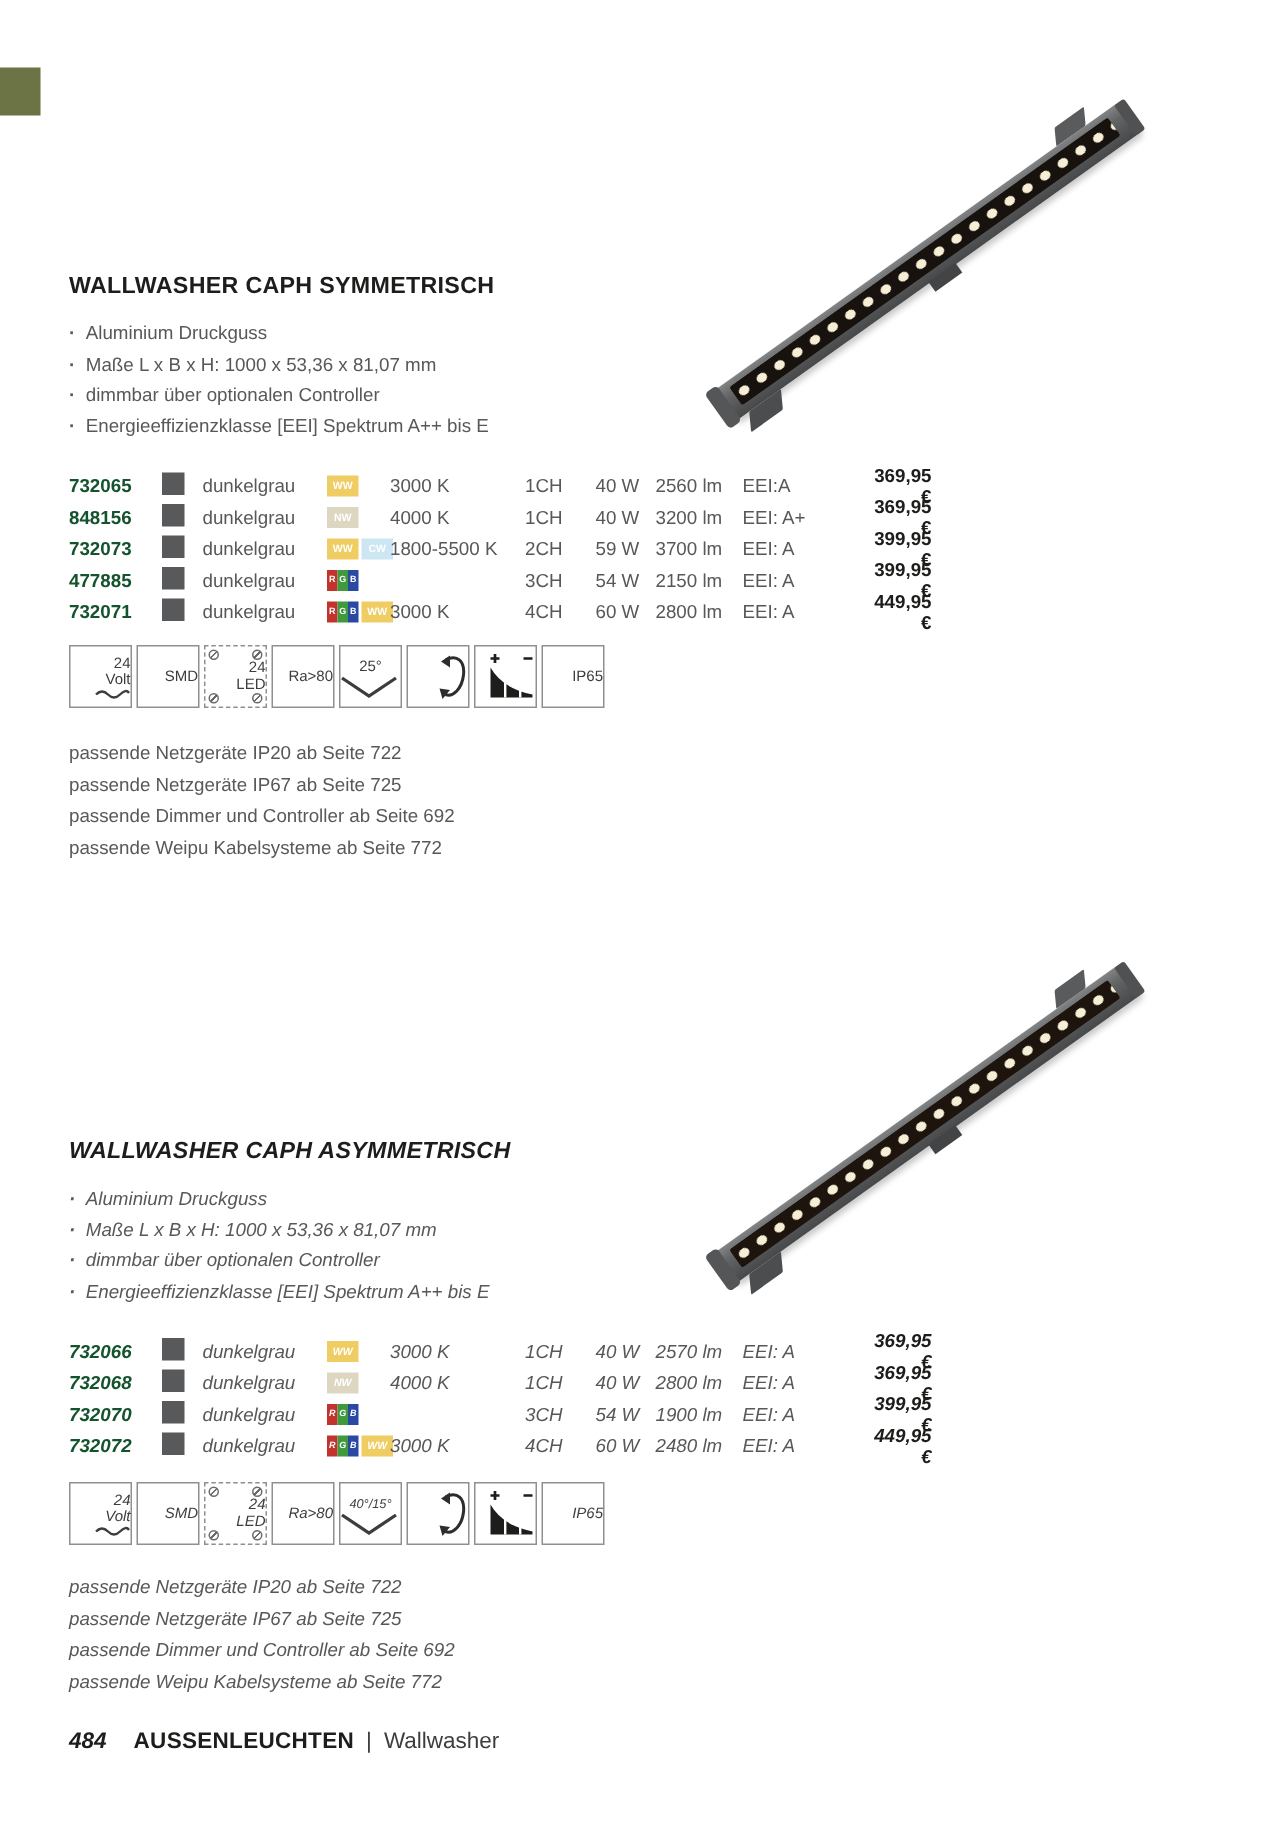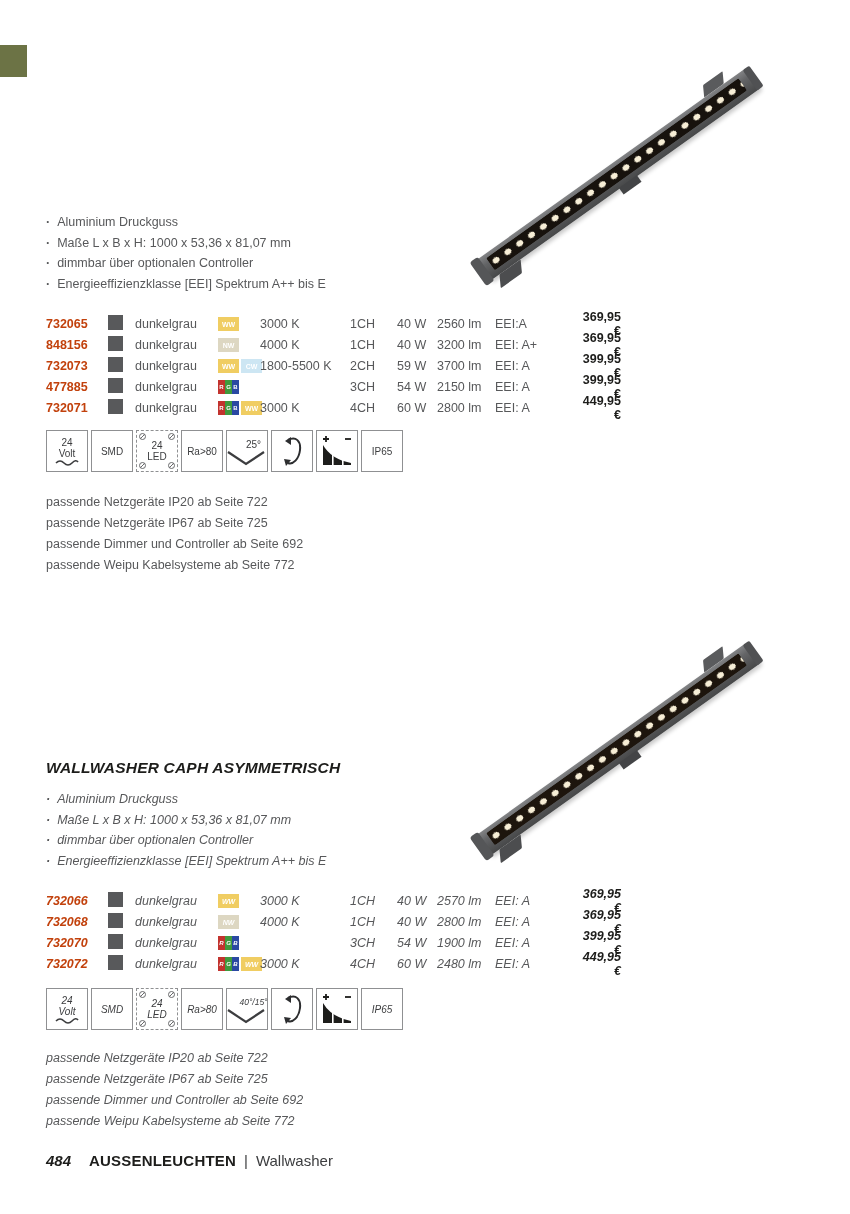--- a/index.html
+++ b/index.html
@@ -13,35 +13,35 @@
 
   .title{position:absolute;left:46px;top:182px;font-size:15.5px;font-weight:bold;
          color:#1d1d1b;letter-spacing:.2px;margin:0;}
   .bullets{position:absolute;left:46px;top:212px;margin:0;padding:0;list-style:none;
            font-size:12.5px;line-height:20.5px;color:#57585a;}
   .bullets li::before{content:"·";margin-right:7px;font-weight:bold;}
 
   .rows{position:absolute;left:46px;top:310px;width:575px;}
   .row{display:grid;grid-template-columns:62px 27px 83px 42px 90px 47px 40px 58px 80px 1fr;
        align-items:center;height:21px;font-size:12.5px;color:#57585a;}
-  .sku{font-weight:bold;color:#c2410c;}
+  .sku{font-weight:bold;color:#14532d;}
   .swatch{width:15px;height:15px;background:#58595b;}
   .badges{display:flex;gap:2px;}
   .badge{display:inline-flex;align-items:center;justify-content:center;height:14px;
          min-width:19px;padding:0 1px;font-size:7px;font-weight:bold;color:#ffffff;}
   .badge.rgb{padding:0;min-width:21px;}
   .badge.rgb span{flex:1;display:flex;align-items:center;justify-content:center;
                   height:100%;font-size:6px;}
   .price{font-weight:bold;color:#1d1d1b;text-align:right;}
 
   .icons{position:absolute;left:46px;display:flex;gap:3px;}
   .p1 .icons{top:430px;}
   .p2 .icons{top:411px;}
   .icon-box{position:relative;width:40px;height:40px;border:1px solid #8f9092;
-            display:flex;flex-direction:column;align-items:center;justify-content:center;
+            display:flex;flex-direction:column;align-items:flex-end;justify-content:center;
             font-size:10px;color:#3c3d3f;line-height:11px;background:#fff;}
   .icon-box.dashed{border-style:dashed;}
   .icon-box .small{font-size:8.5px;}
   .icon-box svg{display:block;}
   .screw{position:absolute;width:5px;height:5px;border:1px solid #6a6b6d;border-radius:50%;
          background:linear-gradient(135deg,transparent 42%,#6a6b6d 42%,#6a6b6d 58%,transparent 58%);}
   .screw.tl{top:2px;left:2px;}.screw.tr{top:2px;right:2px;}
   .screw.bl{bottom:2px;left:2px;}.screw.br{bottom:2px;right:2px;}
   .beam-label{position:absolute;top:8px;width:100%;text-align:center;margin-left:13px;}
   .beam-v{position:absolute;bottom:4px;left:0;}
@@ -90,20 +90,21 @@
     <div class="fixture">
       <div class="bar">
         <div class="endcap-l"></div>
         <div class="endcap-r"></div>
         <div class="bracket-l"></div>
         <div class="bracket-r"></div>
         <div class="midtab"></div>
         <div class="face"></div>
       </div>
     </div>
+    <h2 class="title">WALLWASHER CAPH SYMMETRISCH</h2>
     <ul class="bullets">
         <li>Aluminium Druckguss</li>
         <li>Maße L x B x H: 1000 x 53,36 x 81,07 mm</li>
         <li>dimmbar über optionalen Controller</li>
         <li>Energieeffizienzklasse [EEI] Spektrum A++ bis E</li>
       </ul>
     <div class="rows">
         <div class="row">
     <span class="sku">732065</span>
     <span><span class="swatch" style="display:inline-block"></span></span>

